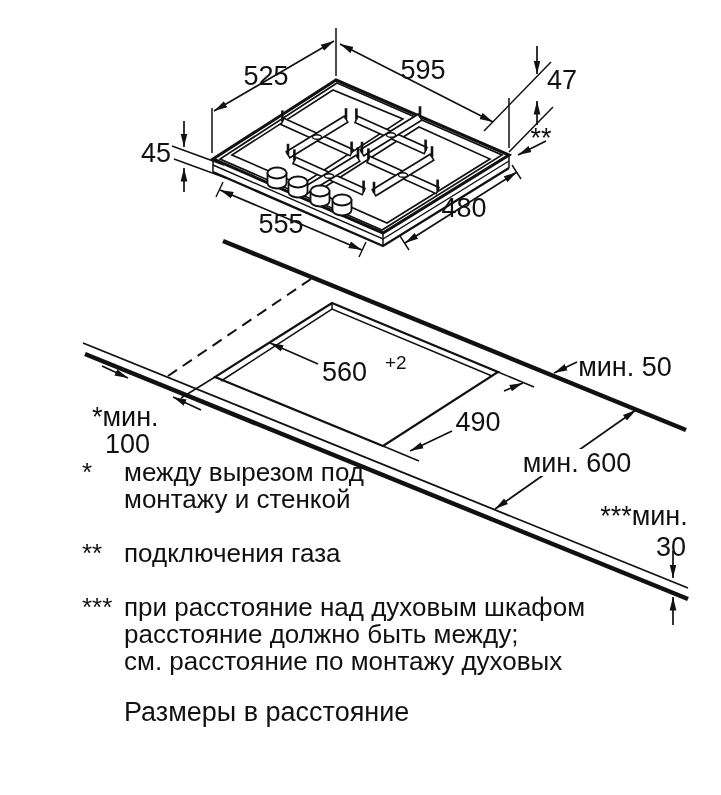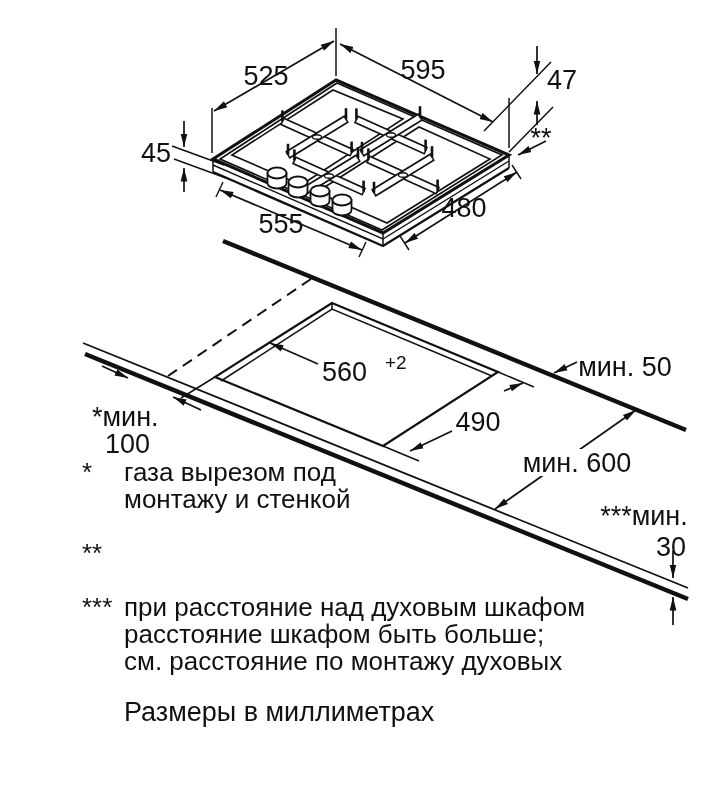--- a/index.html
+++ b/index.html
@@ -161,30 +161,31 @@
     <text class="dim-txt" x="625" y="376" text-anchor="middle">мин. 50</text>
     <text class="dim-txt" x="577" y="472" text-anchor="middle">мин. 600</text>
     <text class="dim-txt" x="92" y="426">*мин.</text>
     <text class="dim-txt" x="105" y="453">100</text>
     <text class="dim-txt" x="644" y="525" text-anchor="middle">***мин.</text>
     <text class="dim-txt" x="671" y="556" text-anchor="middle">30</text>
   </svg>
 
   <div class="fn" style="top:459px;">
     <span class="marker">*</span>
-    <div>газа вырезом под</div>
+    <div>между вырезом под</div>
     <div>монтажу и стенкой</div>
   </div>
 
   <div class="fn" style="top:540px;">
     <span class="marker">**</span>
+    <div>подключения газа</div>
   </div>
 
   <div class="fn" style="top:594px;">
     <span class="marker">***</span>
     <div>при расстояние над духовым шкафом</div>
-    <div>расстояние шкафом быть больше;</div>
+    <div>расстояние должно быть между;</div>
     <div>см. расстояние по монтажу духовых</div>
   </div>
 
-  <div class="units" style="top:697px;">Размеры в миллиметрах</div>
+  <div class="units" style="top:697px;">Размеры в расстояние</div>
 
 </div>
 
 </body></html>

